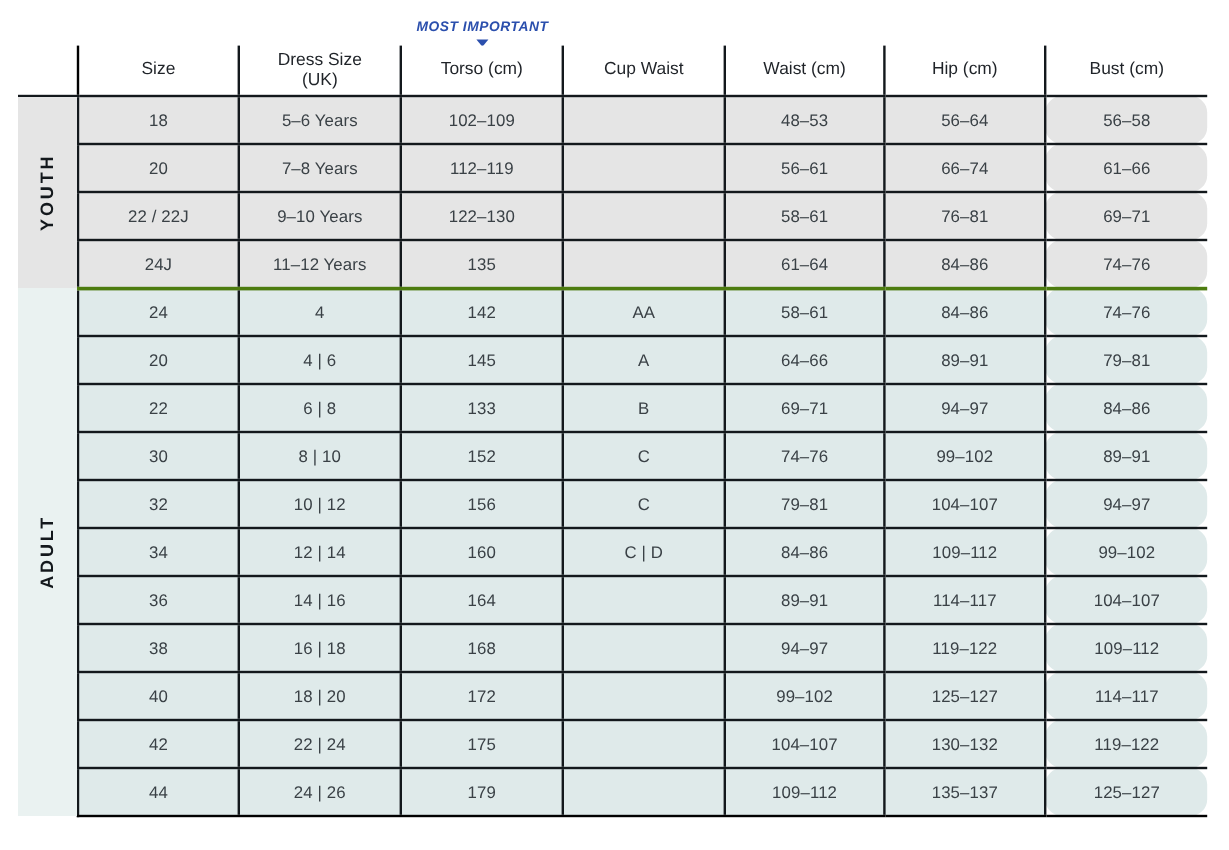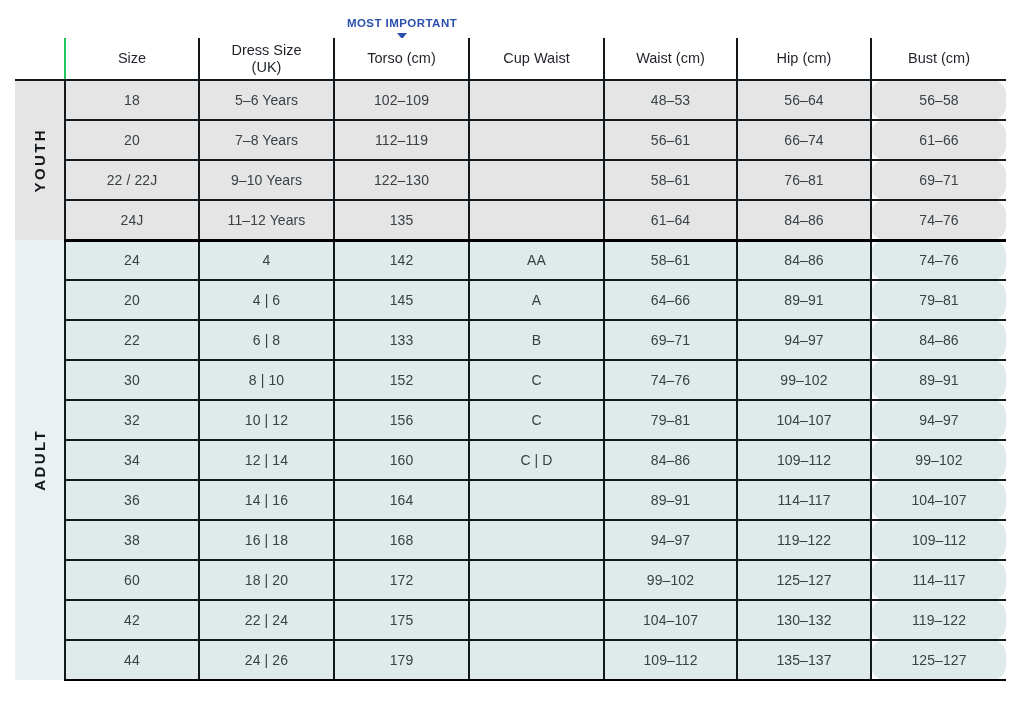--- a/index.html
+++ b/index.html
@@ -32,20 +32,21 @@
     text-align: center;
     pointer-events: none;
   }
   .callout-label {
     font-size: 11.5px;
     font-weight: 700;
     letter-spacing: 0.45px;
     color: #2b4fad;
     line-height: 14px;
     white-space: nowrap;
+    font-style: italic;
   }
   .callout-arrow {
     margin: 3px auto 0 auto;
     width: 0;
     height: 0;
     border-left: 5px solid transparent;
     border-right: 5px solid transparent;
     border-top: 6px solid #2b4fad;
   }
 
@@ -86,21 +87,21 @@
     color: #1f2328;
     line-height: 17px;
     border-left: 2px solid #13181c;
     background: #ffffff;
     padding: 2px 4px 6px 4px;
   }
   thead th.group-head {
     border-left: none;
   }
   thead th.first-data-head {
-    border-left: 2px solid #22c55e;
+    border-left: 2px solid #000000;
     margin-left: 15px;
   }
   thead tr.head-row {
     border-bottom: 2px solid #13181c;
   }
   
   thead th { border-bottom: 2px solid #13181c; }
   thead th.group-head { border-bottom: 2px solid #13181c; }
 
   
@@ -142,21 +143,21 @@
     white-space: nowrap;
   }
 
   
   .youth td.cell,
   td.group-cell.youth-rail { background: #e5e5e5; }
   .adult td.cell { background: #dfeaea; }
   td.group-cell.adult-rail { background: #eaf2f1; }
 
   
-  tr.section-end td { border-bottom: 3px solid #000000; }
+  tr.section-end td { border-bottom: 3px solid #4d7c0f; }
 
   
   tr.table-end td { border-bottom: 2px solid #000000; }
 
   td.cell.empty { color: transparent; }
 </style>
 </head>
 <body>
 
 <div class="sheet">
@@ -302,21 +303,21 @@
         <tr class="adult">
           <td class="cell">38</td>
           <td class="cell">16 | 18</td>
           <td class="cell">168</td>
           <td class="cell empty"></td>
           <td class="cell">94–97</td>
           <td class="cell">119–122</td>
           <td class="cell last-col">109–112</td>
         </tr>
         <tr class="adult">
-          <td class="cell">60</td>
+          <td class="cell">40</td>
           <td class="cell">18 | 20</td>
           <td class="cell">172</td>
           <td class="cell empty"></td>
           <td class="cell">99–102</td>
           <td class="cell">125–127</td>
           <td class="cell last-col">114–117</td>
         </tr>
         <tr class="adult">
           <td class="cell">42</td>
           <td class="cell">22 | 24</td>

